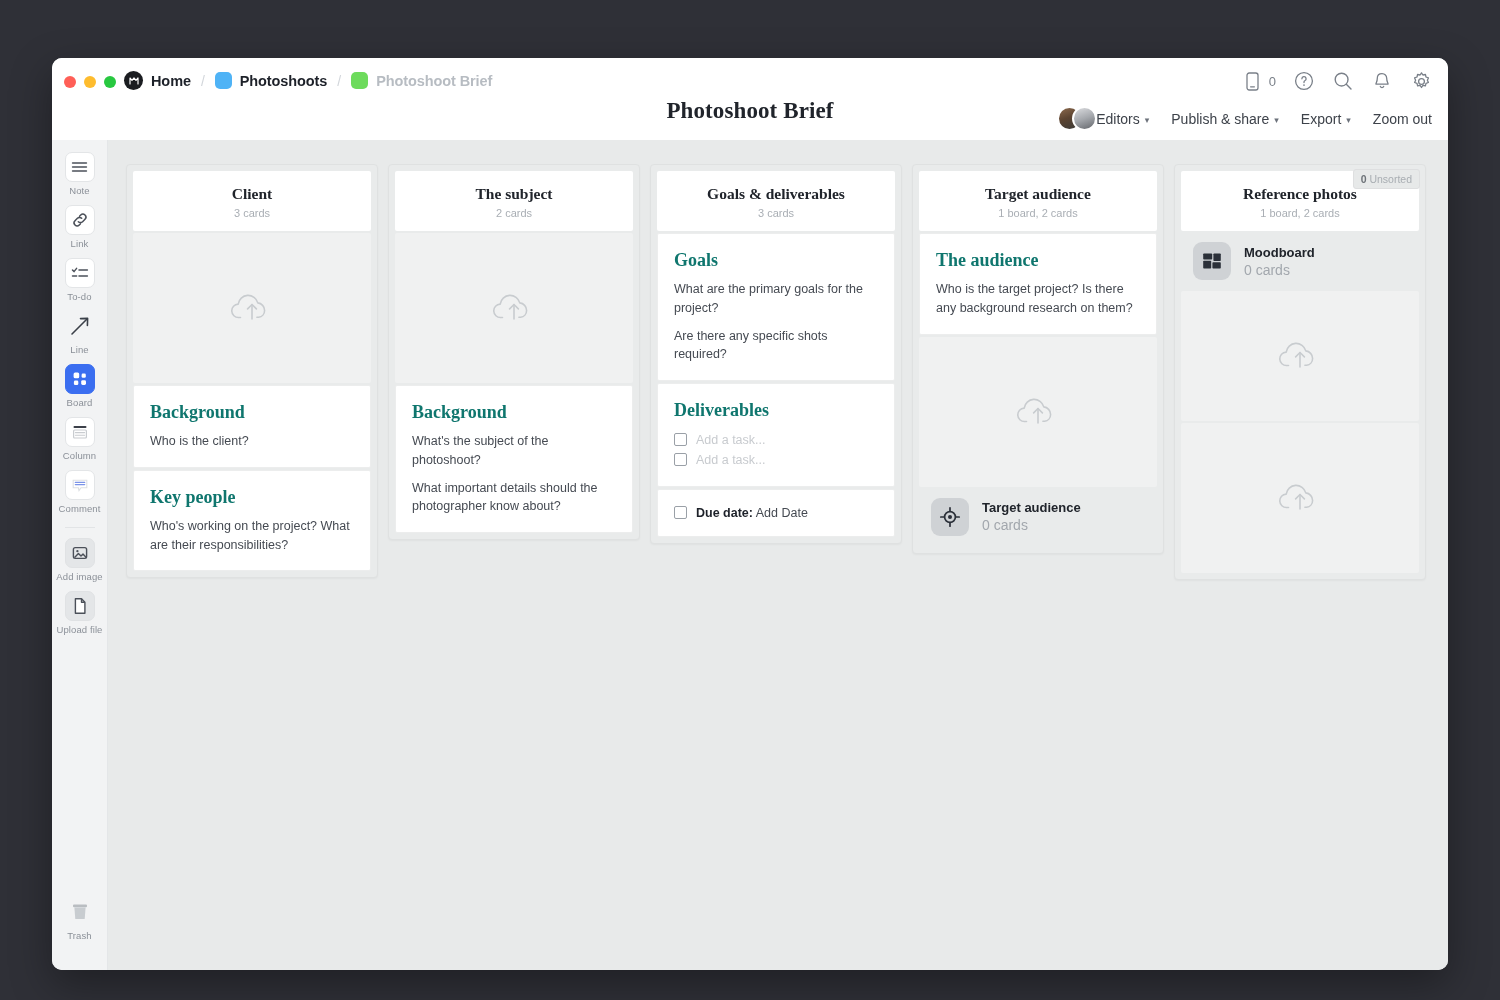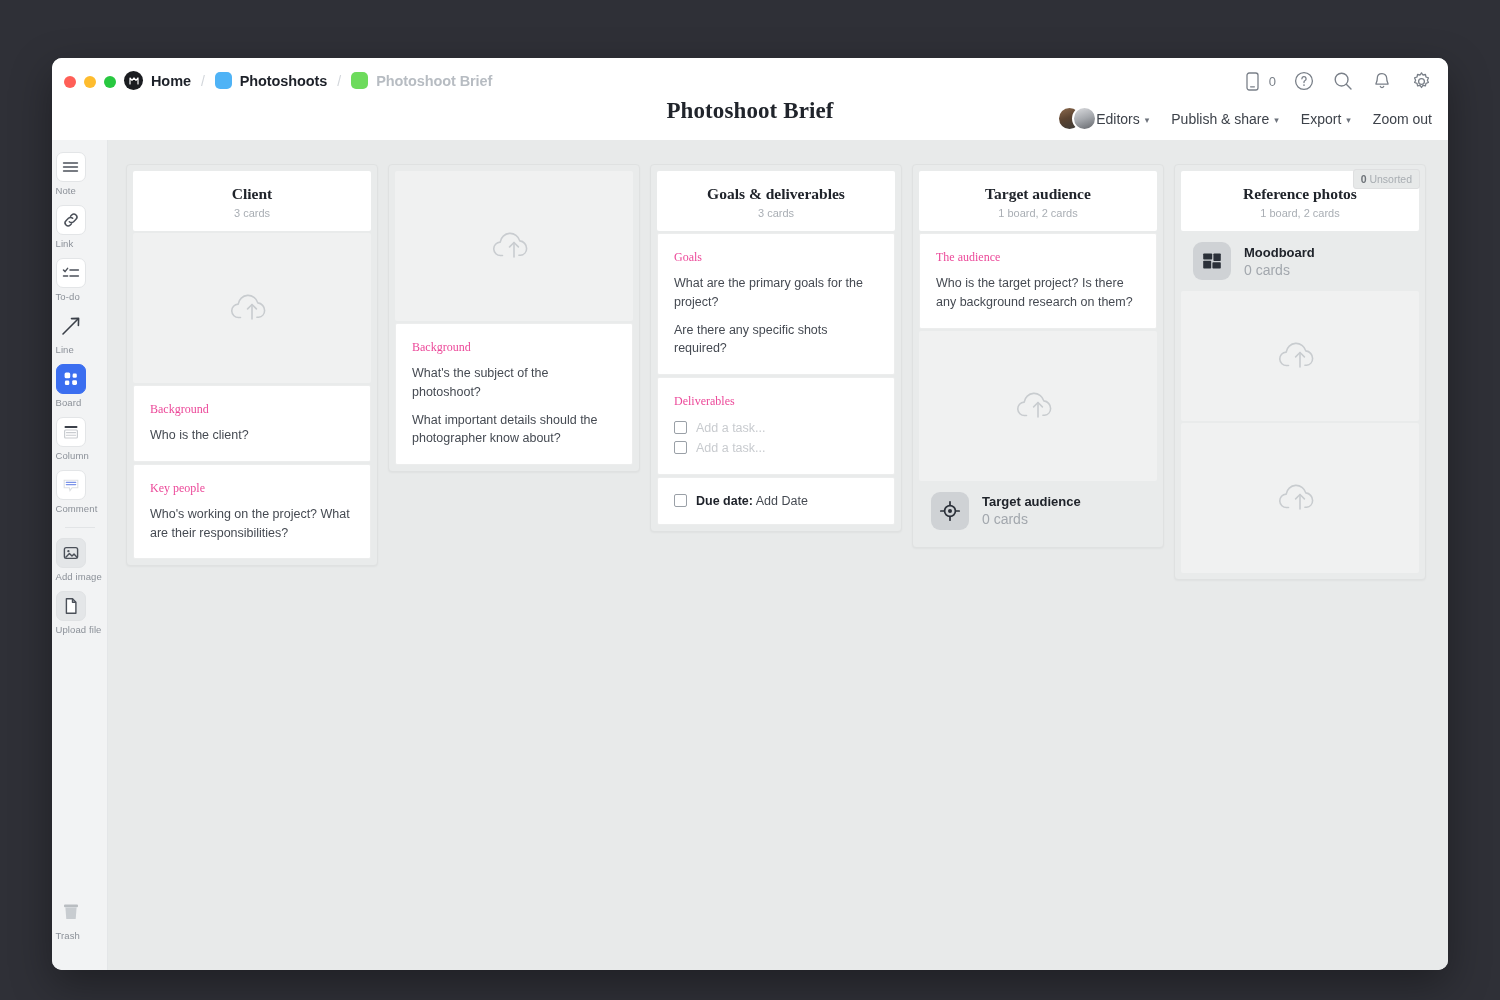--- a/index.html
+++ b/index.html
@@ -59,21 +59,21 @@
   .av2 { background: linear-gradient(160deg,#dcdde0 0%,#a5a8ad 50%,#63666b 100%); }
 
   
   .body { display: flex; height: 830px; }
 
   .sidebar {
     width: 56px; background: #f2f3f4; border-right: 1px solid #e4e6e8;
     display: flex; flex-direction: column; align-items: center;
     padding-top: 12px; position: relative;
   }
-  .tool { width: 48px; display: flex; flex-direction: column; align-items: flex-start; margin-bottom: 9px; cursor: pointer; }
+  .tool { width: 48px; display: flex; flex-direction: column; align-items: center; margin-bottom: 9px; cursor: pointer; }
   .tool .glyph {
     width: 30px; height: 30px; border-radius: 7px; background: #fff;
     border: 1px solid #e3e5e7; display: flex; align-items: center; justify-content: center;
     color: #4b5059;
   }
   .tool .glyph.plain { background: transparent; border: none; }
   .tool .glyph.active { background: #3b6ef0; border-color: #3b6ef0; color: #fff; }
   .tool .glyph.flat { background: #e4e6e8; border-color: #e0e2e4; }
   .tool .lbl { font-size: 9.5px; color: #8b9098; margin-top: 3px; letter-spacing: .1px; }
   .tool-divider { width: 30px; height: 1px; background: #e2e4e6; margin: 4px 0 10px; }
@@ -89,21 +89,21 @@
   }
   .col-head { background: #fff; border-radius: 2px; padding: 14px 10px 12px; text-align: center; }
   .col-title { font-family: "Liberation Serif", serif; font-weight: 700; font-size: 15.5px; color: #20242b; }
   .col-sub { font-size: 11px; color: #a9aeb4; margin-top: 4px; }
 
   .drop { background: #f0f1f1; border-radius: 2px; display: flex; align-items: center; justify-content: center; }
   .drop svg { opacity: .85; }
 
   .card { background: #fff; border: 1px solid #eceded; border-radius: 2px; padding: 16px 16px 16px; }
   .card + .card, .drop + .card, .card + .drop, .drop + .drop, .col-head + .card, .col-head + .drop { margin-top: 2px; }
-  .card-title { font-family: "Liberation Serif", serif; font-weight: 400; font-size: 12px; color: #ec4899; margin-bottom: 9px; }
+  .card-title { font-family: "Liberation Serif", serif; font-weight: 700; font-size: 18px; color: #0f766e; margin-bottom: 9px; }
   .card-p { font-size: 12.5px; line-height: 1.5; color: #454a52; }
   .card-p + .card-p { margin-top: 9px; }
 
   .task { display: flex; gap: 9px; padding: 3px 0; }
   .cbox { width: 13px; height: 13px; border: 1.6px solid #9aa0a7; border-radius: 2px; flex: none; background: #fff; }
   .task-ph { font-size: 12.5px; color: #c8cbcf; }
   .duedate { font-size: 12.5px; color: #454a52; }
   .duedate b { color: #1d2129; font-weight: 700; }
 
   .board-link { display: flex; align-items: center; gap: 13px; background: #e9ebeb; padding: 11px 12px; border-radius: 2px; }
@@ -367,20 +367,24 @@
           <div class="card-title">Background</div>
           <div class="card-p">Who is the client?</div>
         </div>
         <div class="card">
           <div class="card-title">Key people</div>
           <div class="card-p">Who's working on the project? What are their responsibilities?</div>
         </div>
       </div>
 
       <div class="col" style="left:280px;">
+        <div class="col-head">
+          <div class="col-title">The subject</div>
+          <div class="col-sub">2 cards</div>
+        </div>
         <div class="drop" style="height:150px;">
           <svg width="48" height="40" viewBox="0 0 48 40">
                 <g fill="none" stroke="#c2c6ca" stroke-width="1.6" stroke-linecap="round" stroke-linejoin="round">
                   <path d="M12.5 29.5h-1.8a6.7 6.7 0 0 1-.5-13.4 10 10 0 0 1 19.6-1.2 7.6 7.6 0 0 1 6.8 7.5 7 7 0 0 1-6 6.9h-1.7"></path>
                   <line x1="24" y1="16.5" x2="24" y2="31"></line>
                   <polyline points="19.6,20.9 24,16.5 28.4,20.9"></polyline>
                 </g>
               </svg>
         </div>
         <div class="card">

